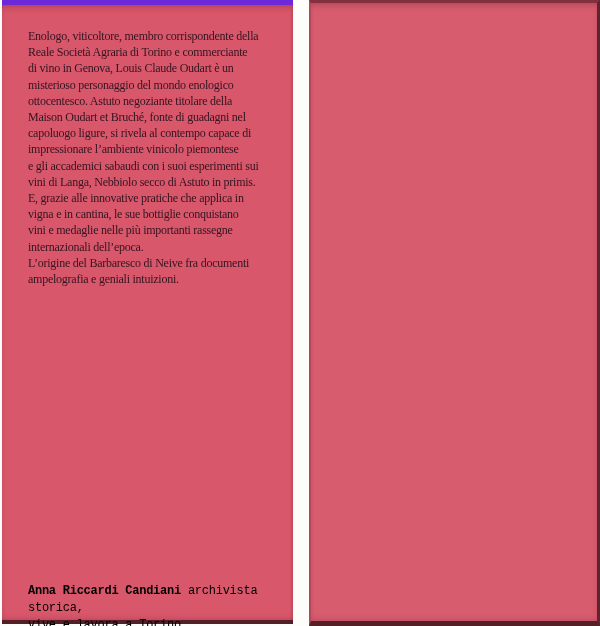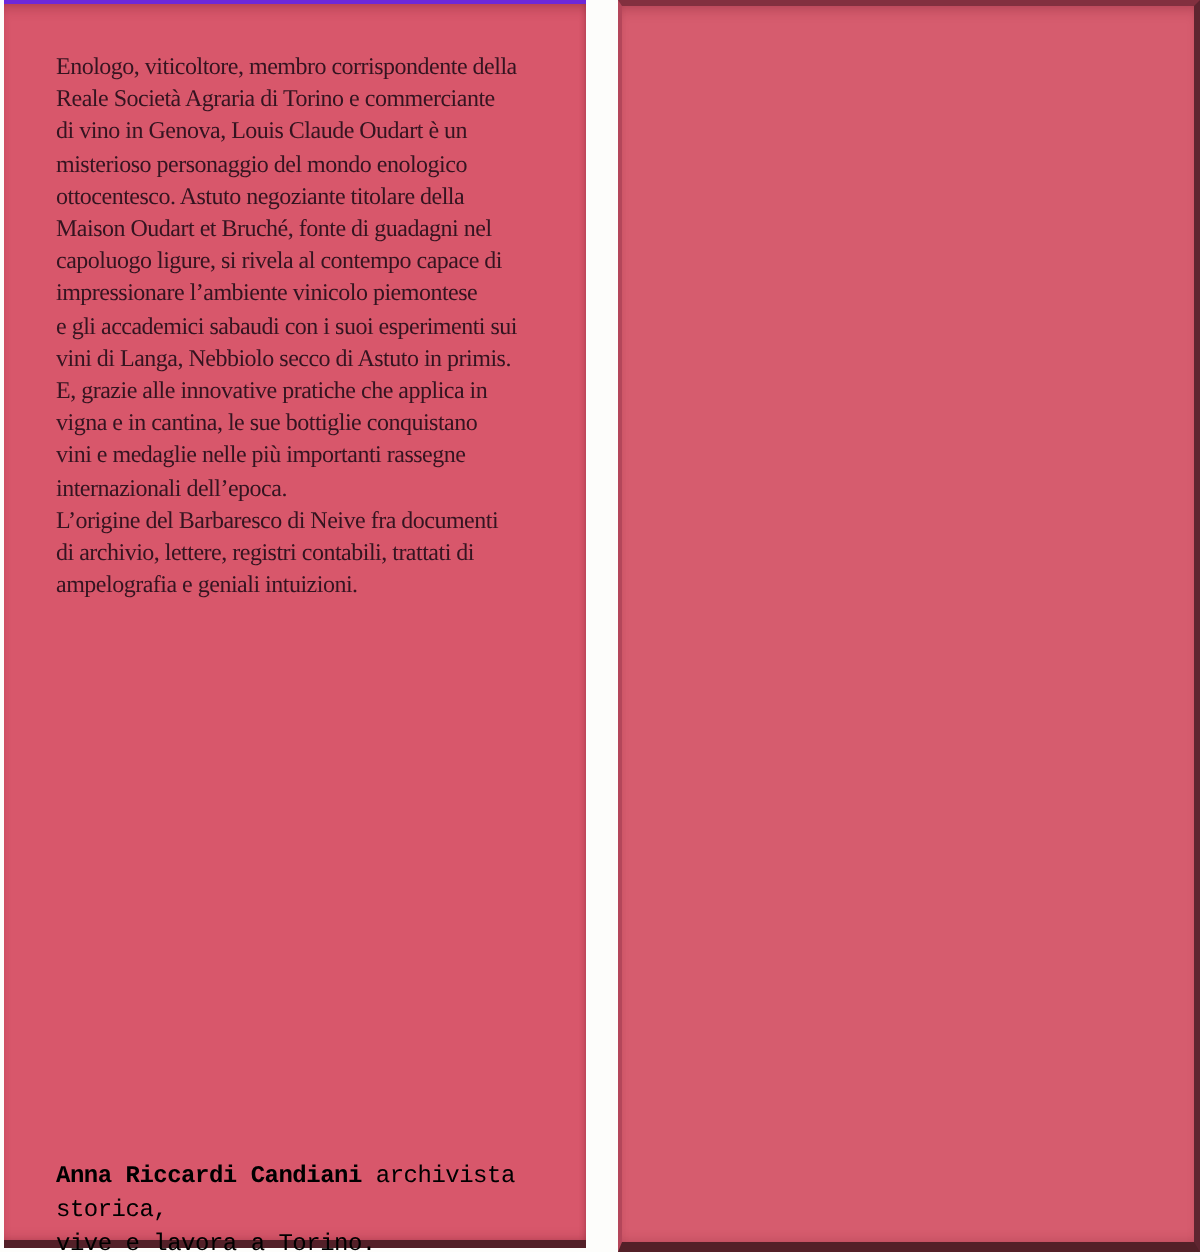--- a/index.html
+++ b/index.html
@@ -18,21 +18,21 @@
   .panel {
     position: absolute;
     top: 0;
     box-sizing: border-box;
   }
   .panel-left {
     left: 2px;
     width: 291px;
     height: 624px;
     background: #d8576b;
-    border-top: 2px solid #6d28d9;
+    border-top: 5px solid #6d28d9;
     border-bottom: 4px solid #532028;
     box-shadow: inset 0 5px 7px -4px rgba(110,25,40,0.45),
                 inset 0 -4px 6px -4px rgba(110,25,40,0.35),
                 inset -2px 0 3px -2px rgba(110,25,40,0.35);
   }
   .panel-right {
     left: 309px;
     width: 291px;
     height: 626px;
     background: #d65c6e;
@@ -87,21 +87,20 @@
       <div class="line">Maison Oudart et Bruché, fonte di guadagni nel</div>
       <div class="line">capoluogo ligure, si rivela al contempo capace di</div>
       <div class="line">impressionare l’ambiente vinicolo piemontese</div>
       <div class="line">e gli accademici sabaudi con i suoi esperimenti sui</div>
       <div class="line">vini di Langa, Nebbiolo secco di Astuto in primis.</div>
       <div class="line">E, grazie alle innovative pratiche che applica in</div>
       <div class="line">vigna e in cantina, le sue bottiglie conquistano</div>
       <div class="line">vini e medaglie nelle più importanti rassegne</div>
       <div class="line">internazionali dell’epoca.</div>
       <div class="line">L’origine del Barbaresco di Neive fra documenti</div>
-      <div class="line">di archivio, lettere, registri contabili, trattati di</div>
       <div class="line">ampelografia e geniali intuizioni.</div>
     </div>
 
     <div class="author-note">
       <div class="line"><span class="name">Anna Riccardi Candiani</span><span> archivista storica,</span></div>
       <div class="line">vive e lavora a Torino.</div>
     </div>
 
   </div>
 

